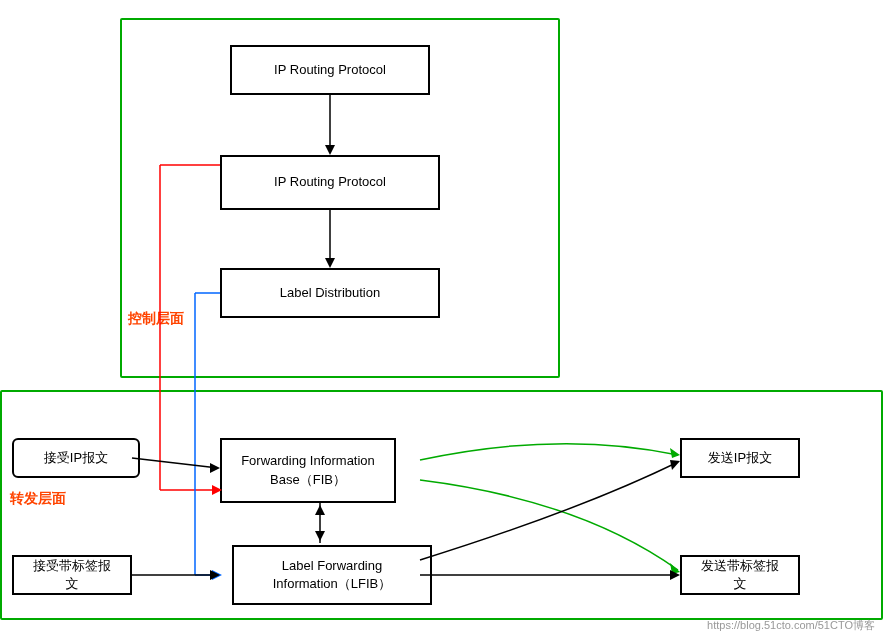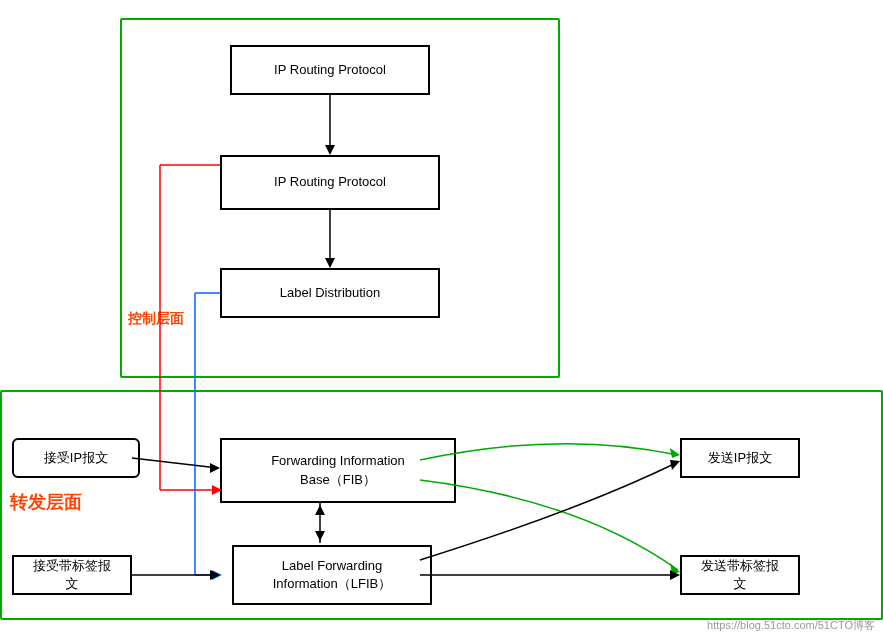--- a/index.html
+++ b/index.html
@@ -76,21 +76,21 @@
       top: 268px;
       left: 220px;
       width: 220px;
       height: 50px;
     }
 
     
     .box-fib {
       top: 438px;
       left: 220px;
-      width: 236px;
+      width: 176px;
       height: 65px;
     }
 
     
     .box-lfib {
       top: 545px;
       left: 220px;
       width: 200px;
       height: 60px;
       margin-left: 12px;
@@ -135,21 +135,21 @@
       color: #ff4400;
       font-size: 14px;
       font-weight: bold;
     }
 
     .label-forward {
       position: absolute;
       top: 490px;
       left: 10px;
       color: #ff4400;
-      font-size: 18px;
+      font-size: 14px;
       font-weight: bold;
     }
 
     
     .arrows-svg {
       position: absolute;
       top: 0;
       left: 0;
       width: 883px;
       height: 641px;

